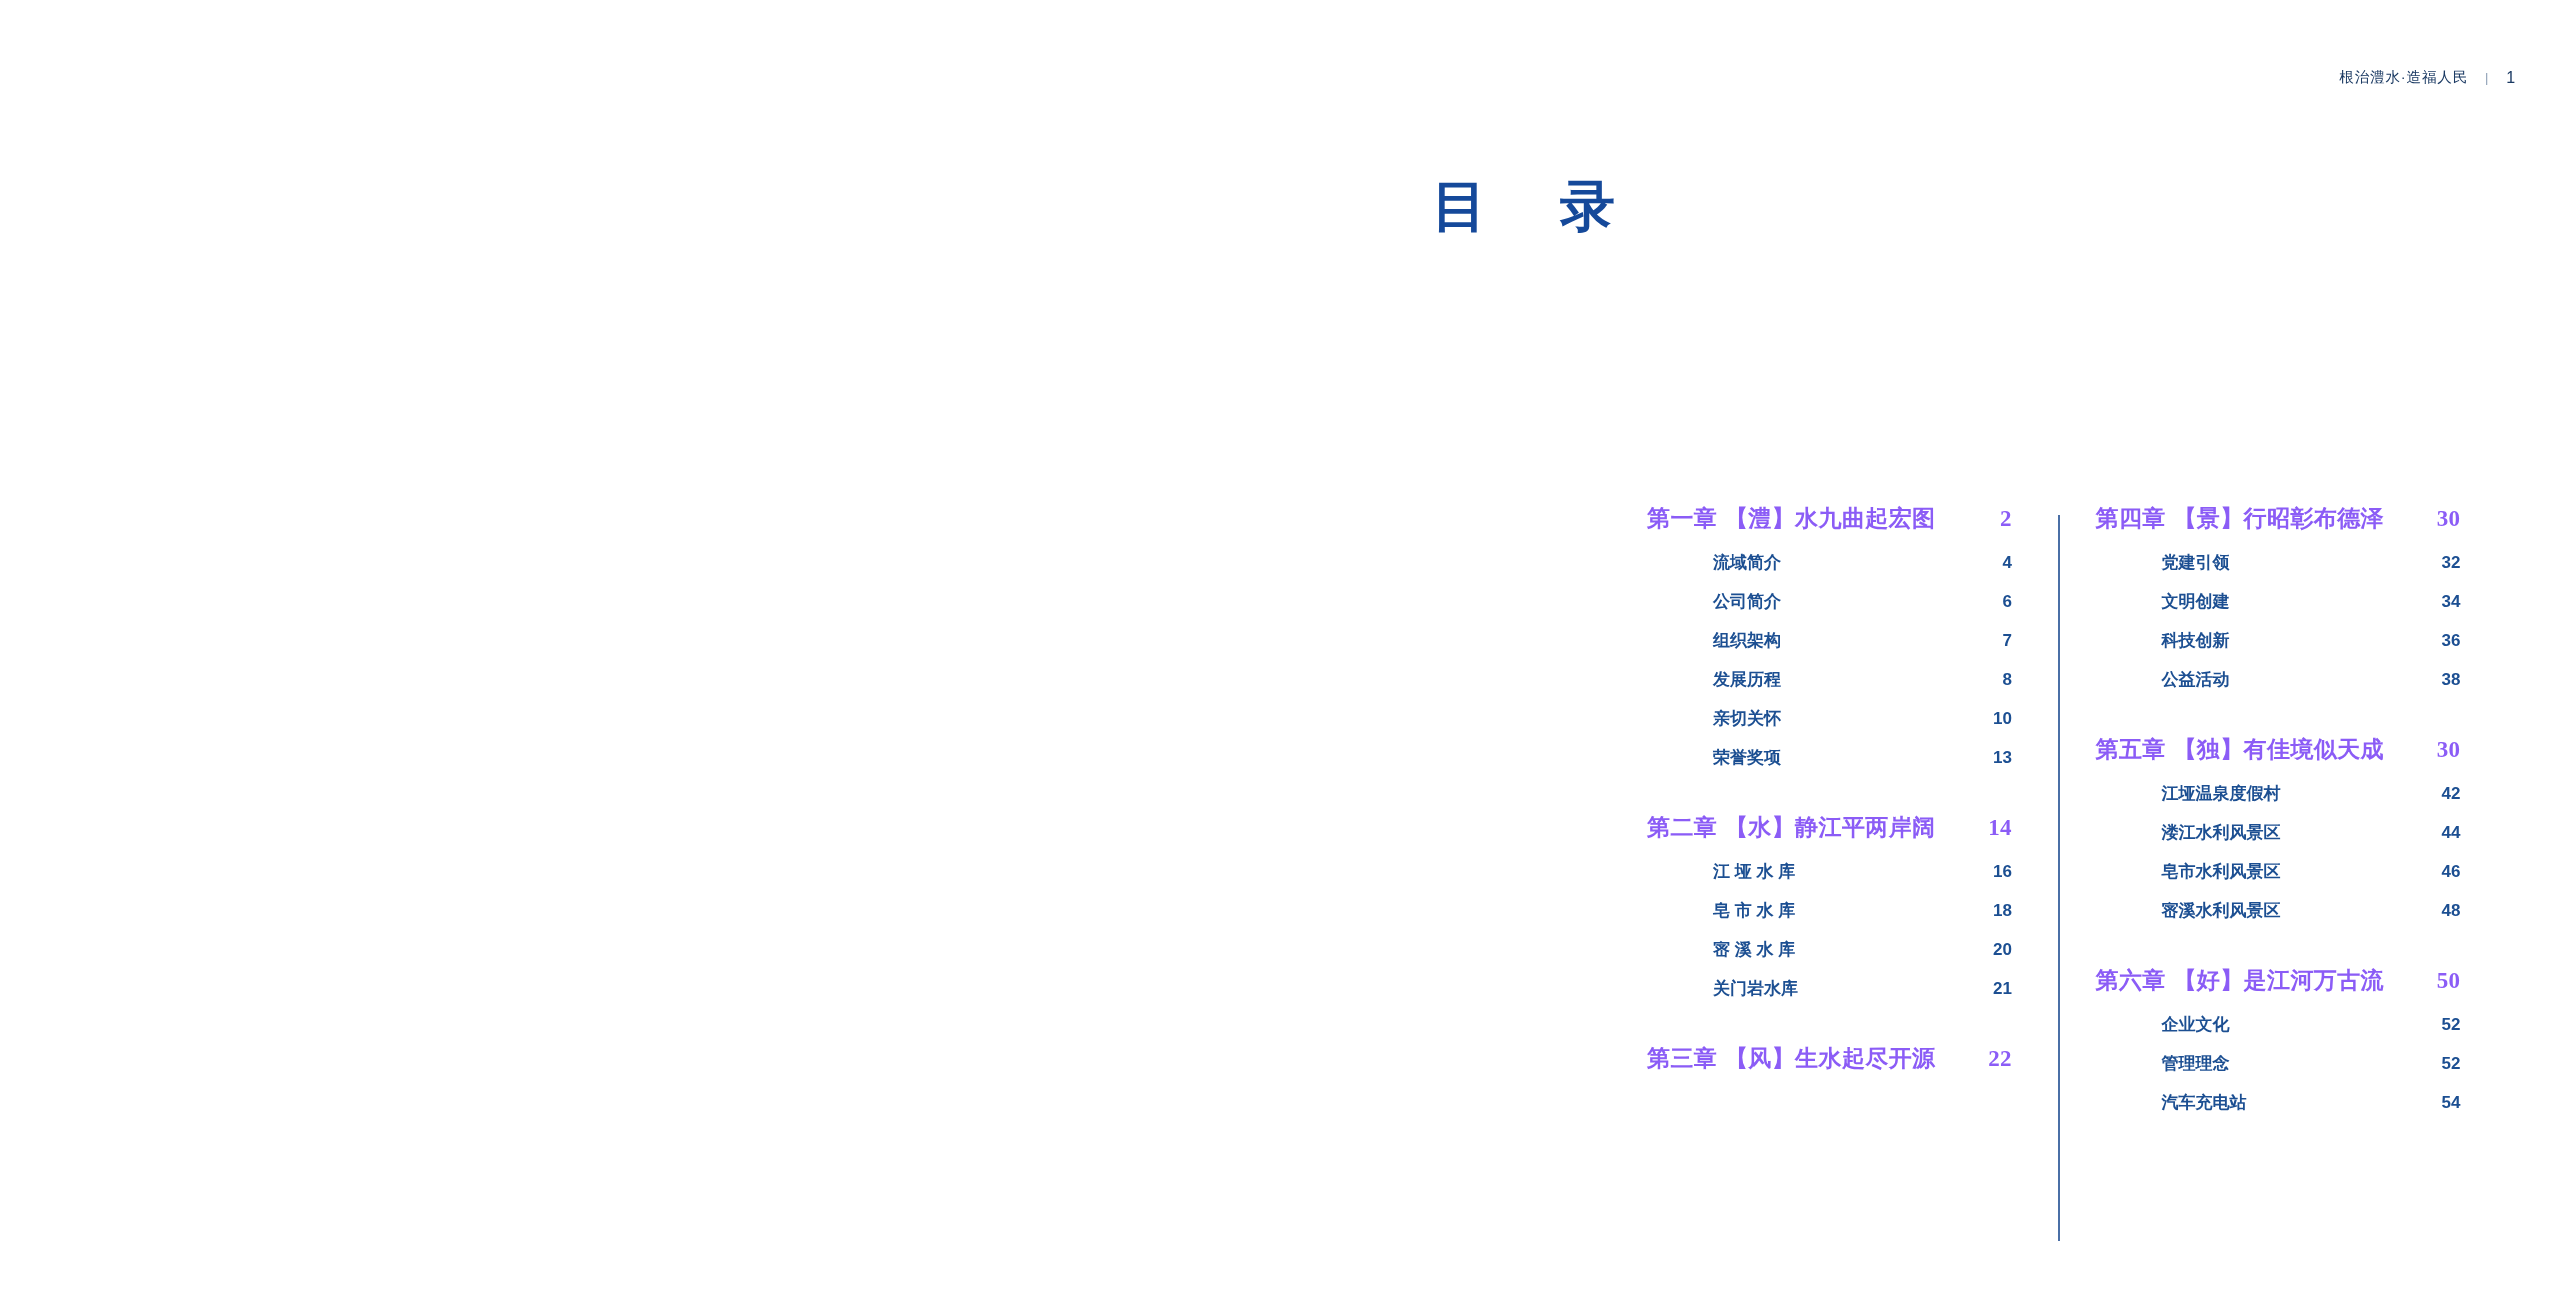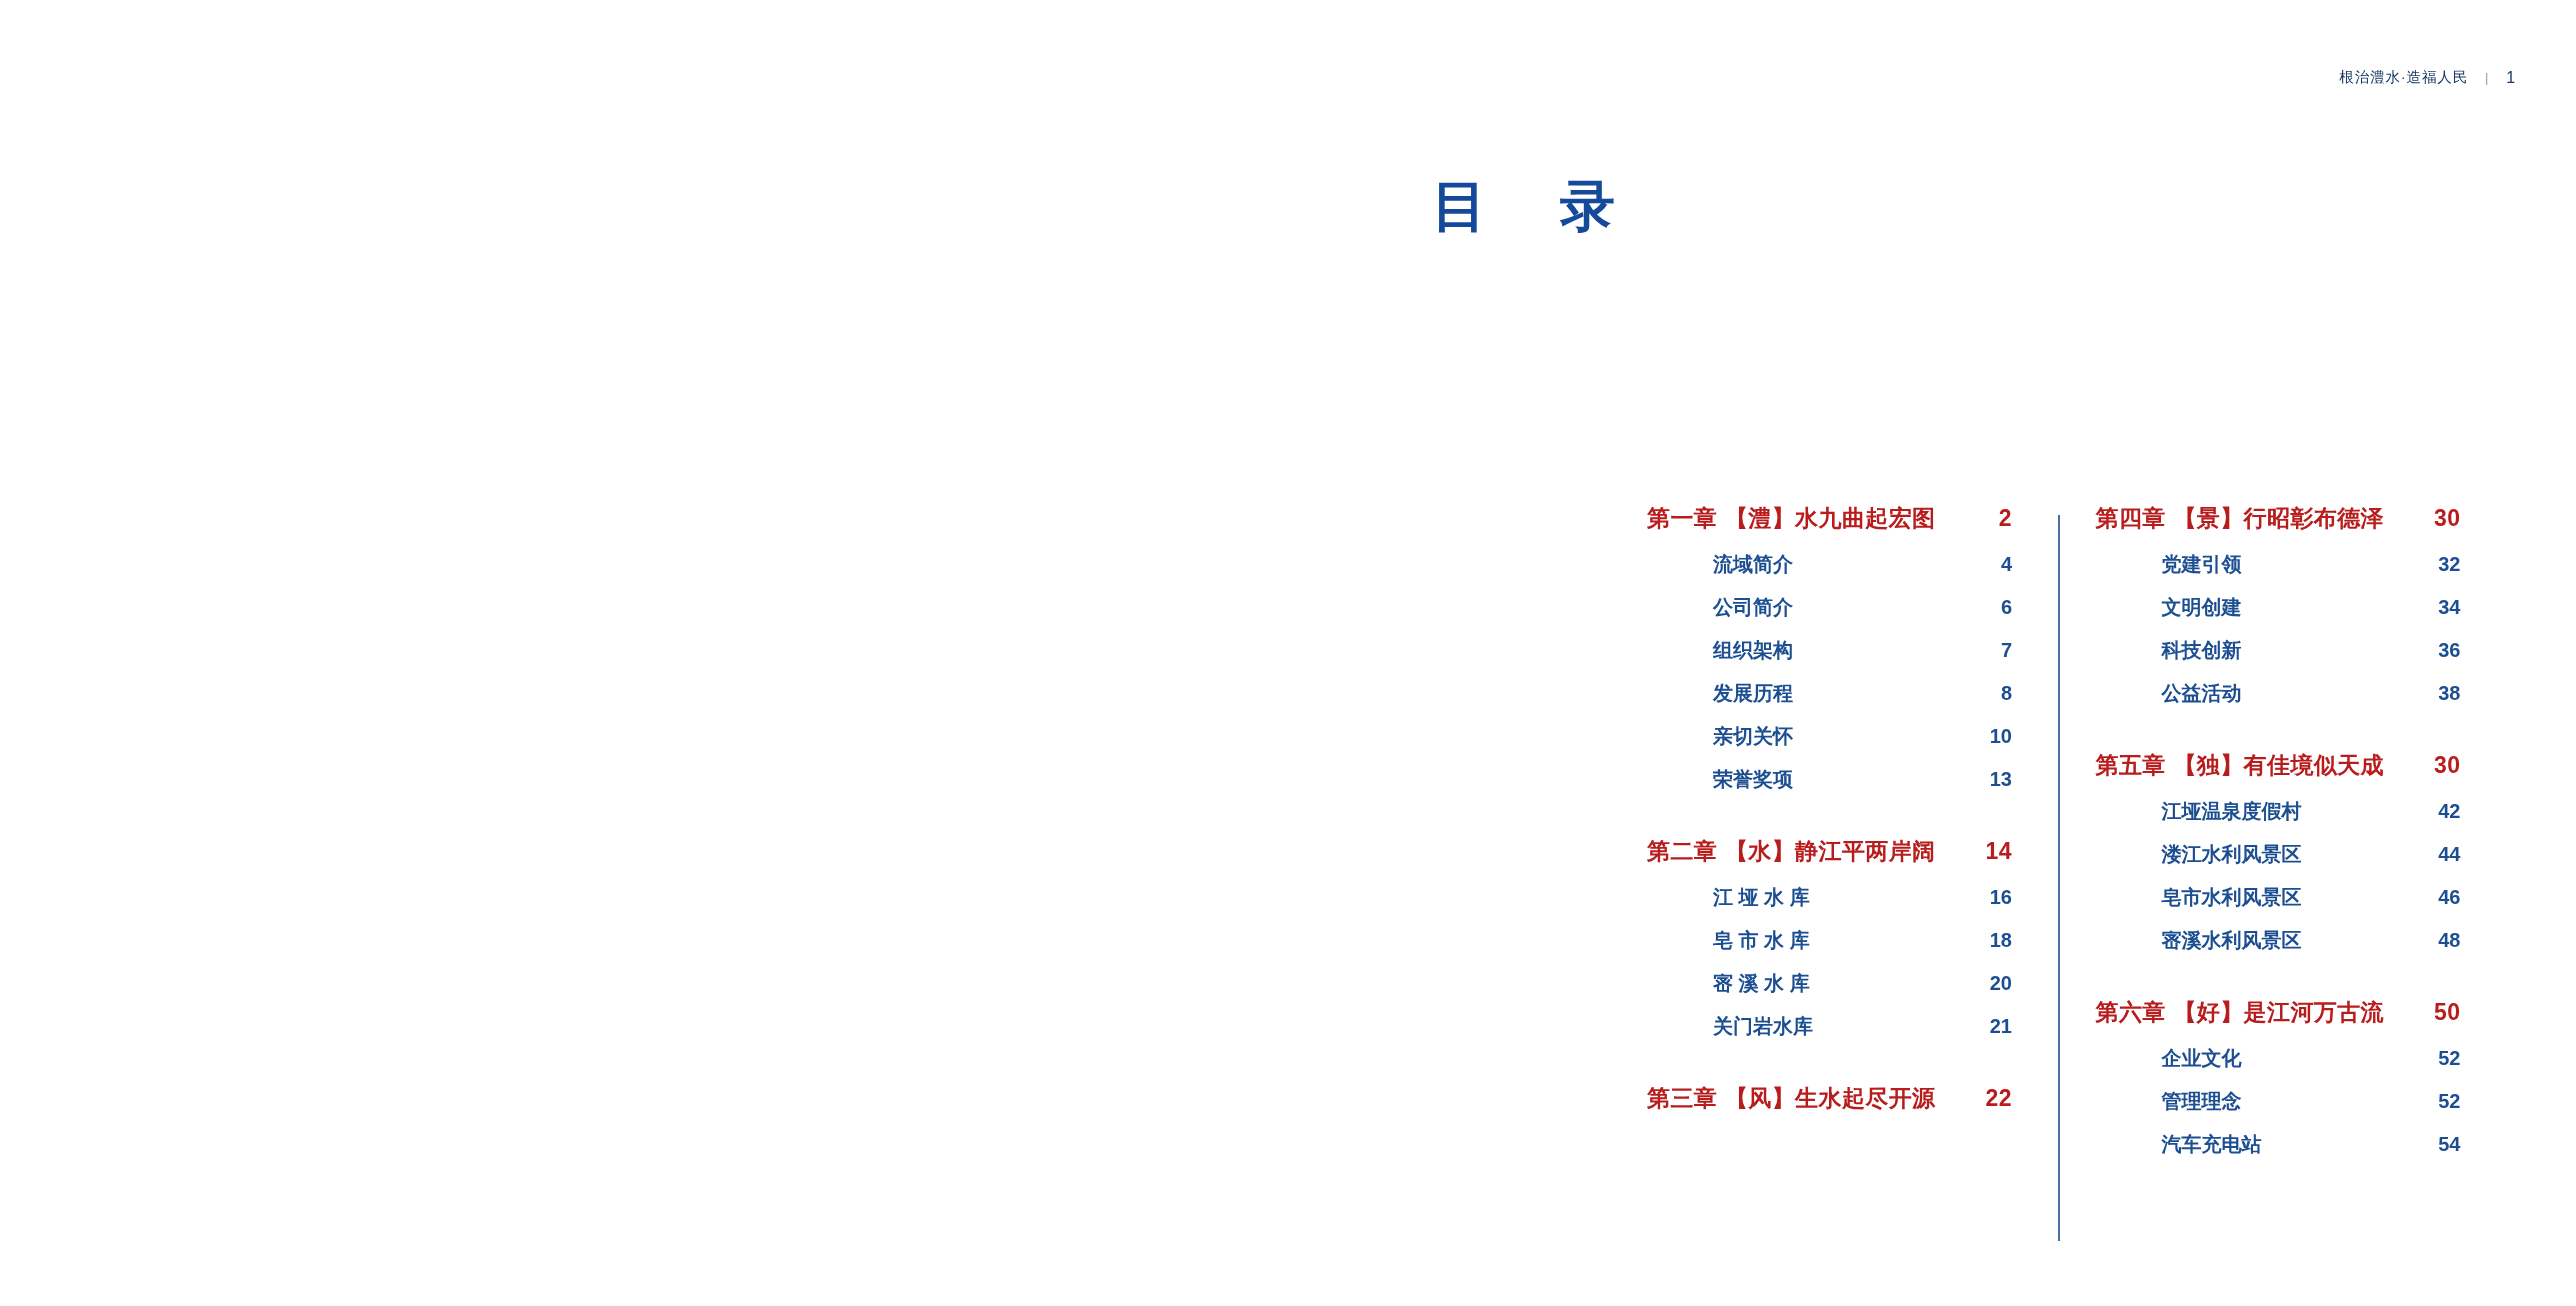--- a/index.html
+++ b/index.html
@@ -87,37 +87,38 @@
   .chapter-block {
     margin-bottom: 43px;
   }
   .chapter-block:last-child { margin-bottom: 0; }
 
   .chapter-head {
     display: flex;
     align-items: baseline;
     font-size: 23px;
     font-weight: bold;
-    color: #b91c1c;
+    color: #8b5cf6;
     white-space: nowrap;
     letter-spacing: 0.4px;
     margin-bottom: 17px;
+    font-family: Liberation Serif, serif;
   }
   .chapter-head .ch-label { margin-right: 7.7px; }
   .chapter-head .ch-name { flex: 1; }
   .chapter-head .ch-page {
     margin-left: 12.3px;
     font-weight: bold;
   }
 
   .entries { margin-top: 9.2px; }
   .entry {
     display: flex;
     align-items: baseline;
-    font-size: 20px;
+    font-size: 17px;
     font-weight: bold;
     color: #1c4f92;
     padding: 0 0 0 66px;
     margin-bottom: 16px;
     white-space: nowrap;
   }
   .entry:last-child { margin-bottom: 0; }
   .entry .e-name {
     flex: 1;
   }

